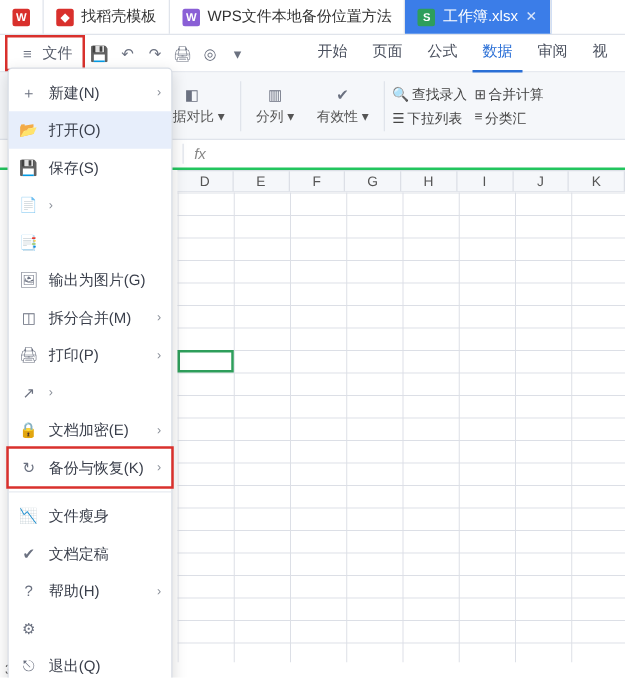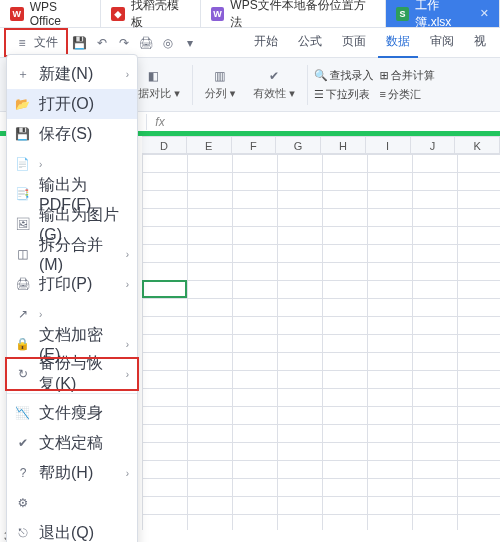--- a/index.html
+++ b/index.html
@@ -26,21 +26,21 @@
 
   
   .ribbon { height: 54px; background:#f5f7fa; border-bottom:1px solid #e0e4eb; display:flex; align-items:center; padding:0 6px; gap:6px; }
   .rgroup { display:flex; flex-direction:column; align-items:center; gap:2px; padding:0 6px; }
   .rlabel { font-size:11px; color:#555; }
   .rbtn { display:flex; align-items:center; gap:2px; font-size:11px; color:#444; }
   .rcol { display:flex; flex-direction:column; gap:4px; }
   .sep { width:1px; height:40px; background:#e0e4eb; }
 
   
-  .fbar { height:24px; border-bottom:5px solid #22c55e; display:flex; align-items:center; color:#888; }
+  .fbar { height:24px; border-bottom:2px solid #22c55e; display:flex; align-items:center; color:#888; }
   .fbar .fx { width:18px; text-align:center; font-style:italic; }
   .fbar .vsep { width:1px; height:16px; background:#e0e4eb; margin:0 4px; }
 
   
   .sheet { position:absolute; left:0; right:0; top:136px; bottom:12px; overflow:hidden; }
   .colhdrs { display:flex; margin-left:142px; height:18px; background:#f5f7fa; border-bottom:1px solid #dcdfe6; border-top:1px solid #dcdfe6;}
   .colhdr { width:45px; border-right:1px solid #dcdfe6; text-align:center; font-size:11px; color:#555; line-height:18px; }
   .gridbody { position:absolute; left:142px; right:0; top:18px; bottom:0; background:
     linear-gradient(#dcdfe6 1px, transparent 1px) 0 0/100% 18px,
     linear-gradient(90deg,#dcdfe6 1px, transparent 1px) 0 0/45px 100%,
@@ -48,32 +48,31 @@
   .cursorcell { position:absolute; left:0; top:126px; width:45px; height:18px; border:2px solid #2e9e5b; }
 
   
   .rownum34 { position:absolute; left:4px; bottom:0; font-size:11px; color:#666; }
 
   
   .filemenu { position:absolute; left:6px; top:54px; width:132px; background:#fff; border:1px solid #d8dde5; border-radius:4px; box-shadow:0 4px 12px rgba(0,0,0,.15); z-index:50; padding:4px 0; }
   .mitem { display:flex; align-items:center; height:30px; padding:0 8px; gap:8px; color:#3a3f4b; cursor:pointer; position:relative;}
   .mitem.sel { background:#e7eefb; }
   .mitem .micon { width:16px; color:#6b7180; display:flex; justify-content:center; }
-  .mitem .mlabel { flex:1; font-size:16px; }
+  .mitem .mlabel { flex:1; font-size:12px; }
   .mitem .chev { color:#8a8f99; font-size:10px; }
   .mdivider { height:1px; background:#e8ebf1; margin:4px 0; }
   .hl-box { outline:2px solid #d9302c; }
 </style>
 </head>
 <body>
 
 <div class="tabbar">
   <div class="tab">
     <span class="wps-logo">W</span>
-    <span>WPS Office</span>
   </div>
   <div class="tab">
     <span class="doc-icon-red">◆</span>
     <span>找稻壳模板</span>
   </div>
   <div class="tab">
     <span class="doc-icon-purple">W</span>
     <span>WPS文件本地备份位置方法</span>
   </div>
   <div class="tab active">
@@ -90,22 +89,22 @@
   </div>
   <span class="qicon">💾</span>
   <span class="qicon">↶</span>
   <span class="qicon">↷</span>
   <span class="qicon">🖨</span>
   <span class="qicon">◎</span>
   <span class="qicon">▾</span>
 
   <div class="ribbon-tabs">
     <div class="rtab">开始</div>
+    <div class="rtab">页面</div>
     <div class="rtab">公式</div>
-    <div class="rtab">页面</div>
     <div class="rtab active">数据</div>
     <div class="rtab">审阅</div>
     <div class="rtab">视</div>
   </div>
 </div>
 
 <div class="ribbon">
   <div class="rgroup">
     <span class="qicon">⇅</span>
     <span class="rlabel">排序 ▾</span>
@@ -189,21 +188,20 @@
     <div class="mitem">
       <span class="micon">💾</span>
       <span class="mlabel">保存(S)</span>
     </div>
     <div class="mitem">
       <span class="micon">📄</span>
       <span class="chev">›</span>
     </div>
     <div class="mitem">
       <span class="micon">📑</span>
-      <span class="mlabel">输出为PDF(F)</span>
     </div>
     <div class="mitem">
       <span class="micon">🖼</span>
       <span class="mlabel">输出为图片(G)</span>
     </div>
     <div class="mitem">
       <span class="micon">◫</span>
       <span class="mlabel">拆分合并(M)</span>
       <span class="chev">›</span>
     </div>

